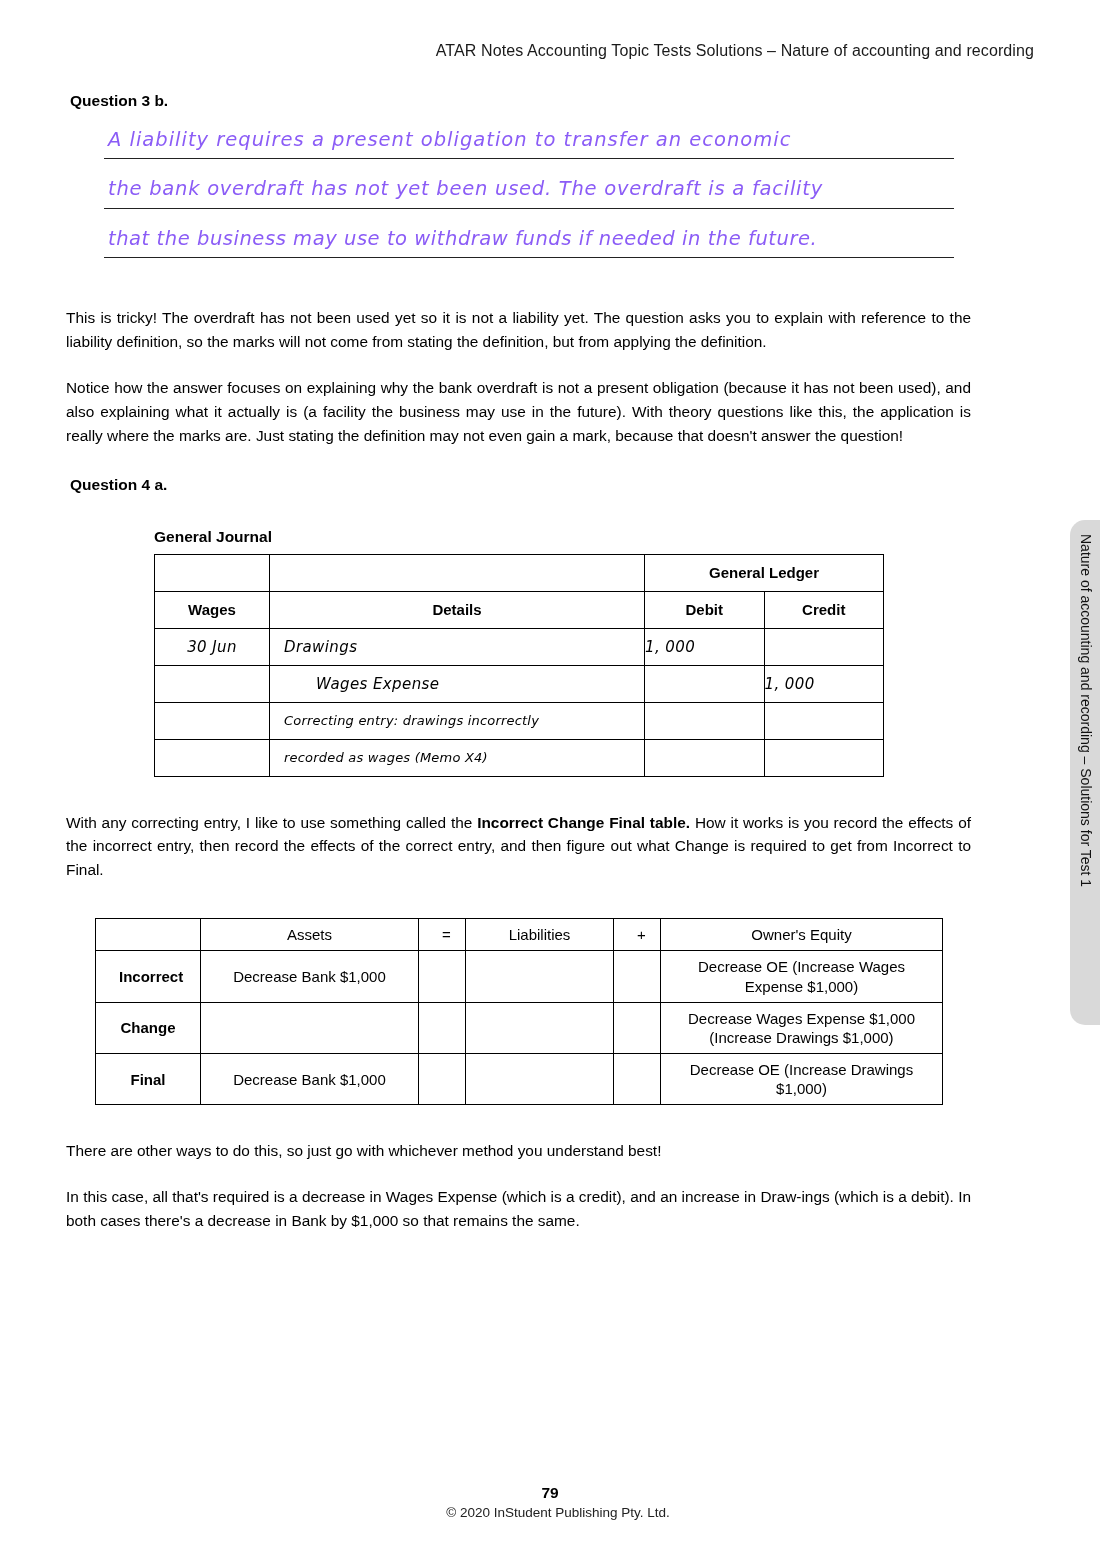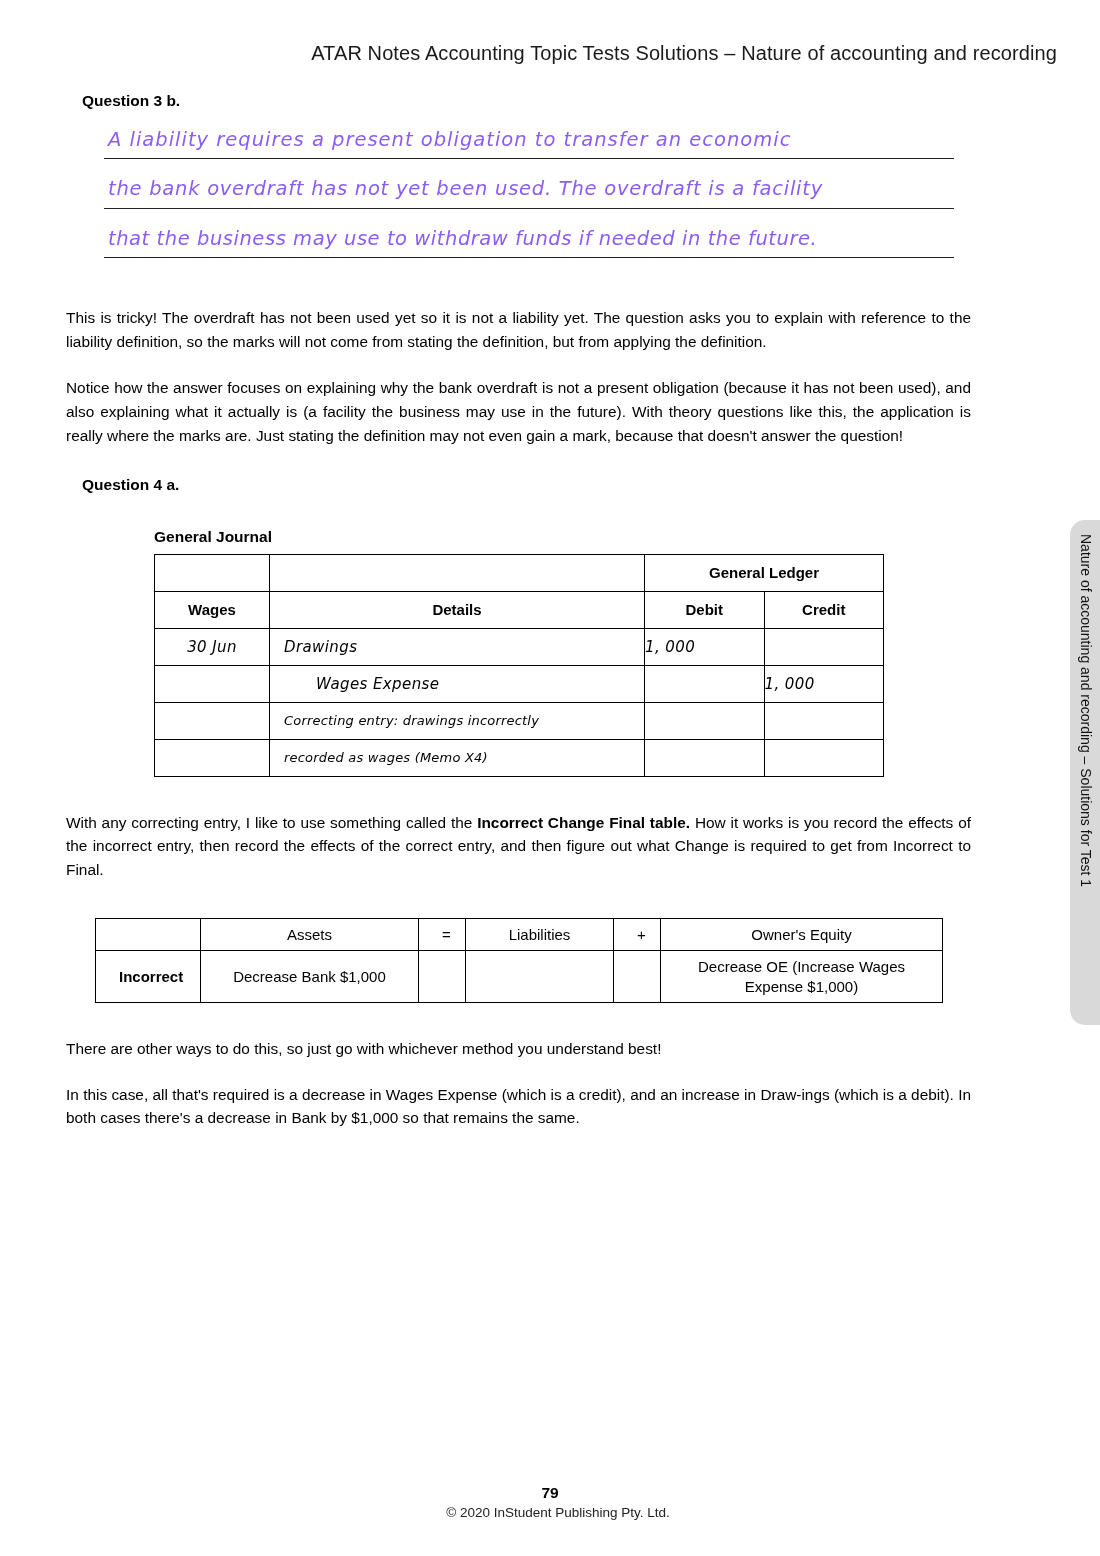--- a/index.html
+++ b/index.html
@@ -17,37 +17,37 @@
   .page {
     position: relative;
     width: 1100px;
     height: 1556px;
     padding: 0;
   }
 
   .header {
     position: absolute;
     top: 42px;
-    right: 43px;
-    font-size: 20px;
+    right: 66px;
+    font-size: 16px;
     color: #1a1a1a;
     letter-spacing: 0.1px;
   }
 
   .content {
     position: absolute;
     left: 66px;
     top: 92px;
     width: 905px;
   }
 
   .q-label {
     font-weight: bold;
     font-size: 15.5px;
-    margin: 0 0 6px 16px;
+    margin: 0 0 6px 4px;
   }
 
   
   .hand {
     font-family: "DejaVu Sans", sans-serif;
     font-style: italic;
     font-size: 19.5px;
     color: #8b5cf6;
     letter-spacing: 0.3px;
     font-weight: 500;
@@ -260,20 +260,36 @@
         <th class="w-oe">Owner's Equity</th>
       </tr>
       <tr>
         <td class="icf-rowlabel">Incorrect</td>
         <td>Decrease Bank $1,000</td>
         <td></td>
         <td></td>
         <td></td>
         <td>Decrease OE (Increase Wages Expense $1,000)</td>
       </tr>
+      <tr>
+        <td class="icf-rowlabel">Change</td>
+        <td></td>
+        <td></td>
+        <td></td>
+        <td></td>
+        <td>Decrease Wages Expense $1,000 (Increase Drawings $1,000)</td>
+      </tr>
+      <tr>
+        <td class="icf-rowlabel">Final</td>
+        <td>Decrease Bank $1,000</td>
+        <td></td>
+        <td></td>
+        <td></td>
+        <td>Decrease OE (Increase Drawings $1,000)</td>
+      </tr>
     </tbody>
       </table>
 
     <p class="body-text" style="margin-top:34px;">There are other ways to do this, so just go with whichever method you understand best!</p>
 
     <p class="body-text">In this case, all that's required is a decrease in Wages Expense (which is a credit), and an increase in Draw-ings (which is a debit).  In both cases there's a decrease in Bank by $1,000 so that remains the same.</p>
 
   </div>
 
   <div class="footer">

